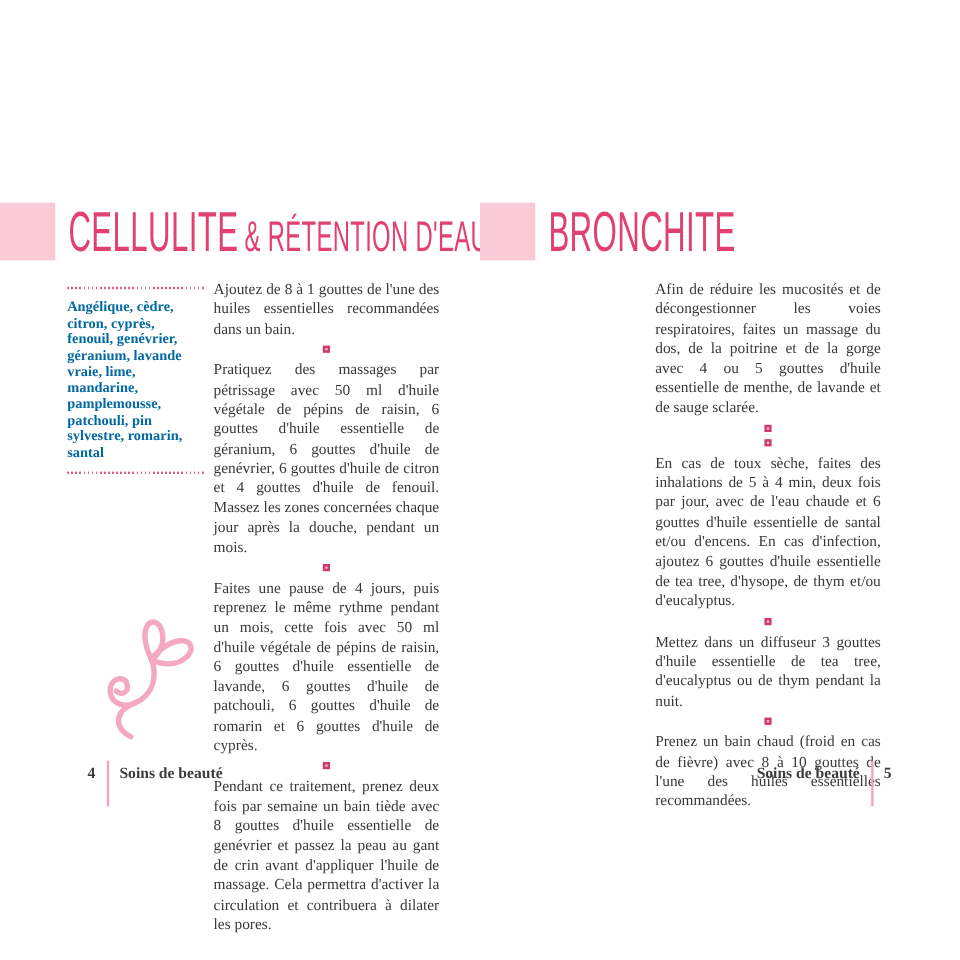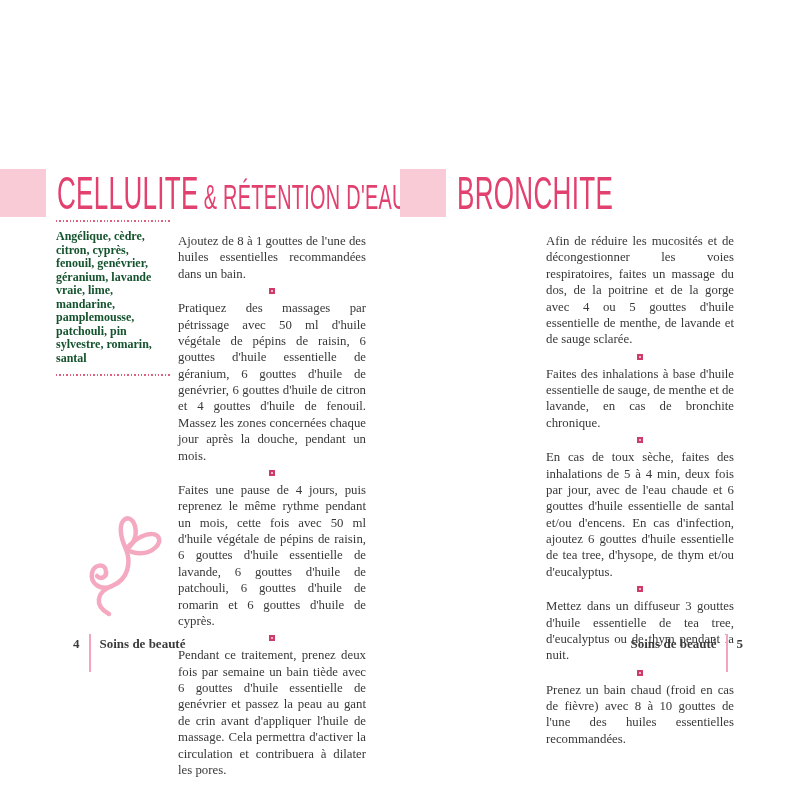--- a/index.html
+++ b/index.html
@@ -21,22 +21,22 @@
     position:absolute;left:57px;top:168px;margin:0;
     color:#e2416f;font-family:"Liberation Sans", sans-serif;font-weight:normal;
     white-space:nowrap;line-height:46px;letter-spacing:0.5px;
     transform:scale(0.62,1.12);transform-origin:left top;
   }
   .title-main{font-size:42px;}
   .title-sub{font-size:32px;margin-left:8px;}
 
   
   .ingredients{
-    position:absolute;top:220px;width:114px;
-    font-weight:bold;font-size:12px;line-height:1.13;color:#14532d;
+    position:absolute;top:239px;width:114px;
+    font-weight:bold;font-size:12px;line-height:1.13;color:#0369a1;
   }
   .page-left .ingredients{left:56px;}
   .page-right .ingredients{left:36px;}
   .dotline{
     height:2px;
     background:repeating-linear-gradient(90deg,#dd6080 0 1.4px,transparent 1.4px 3.4px);
   }
   .ing-text{margin:8px 0 9px;}
 
   
@@ -89,41 +89,40 @@
       </g>
     </svg>
 
     <div class="bodycol">
       <p>Ajoutez de 8 à 1 gouttes de l'une des huiles essentielles recommandées dans un bain.</p>
       <div class="psep"></div>
       <p>Pratiquez des massages par pétrissage avec 50 ml d'huile végétale de pépins de raisin, 6 gouttes d'huile essentielle de géranium, 6 gouttes d'huile de genévrier, 6 gouttes d'huile de citron et 4 gouttes d'huile de fenouil. Massez les zones concernées chaque jour après la douche, pendant un mois.</p>
       <div class="psep"></div>
       <p>Faites une pause de 4 jours, puis reprenez le même rythme pendant un mois, cette fois avec 50 ml d'huile végétale de pépins de raisin, 6 gouttes d'huile essentielle de lavande, 6 gouttes d'huile de patchouli, 6 gouttes d'huile de romarin et 6 gouttes d'huile de cyprès.</p>
       <div class="psep"></div>
-      <p>Pendant ce traitement, prenez deux fois par semaine un bain tiède avec 6 gouttes d'huile essentielle de genévrier et passez la peau au gant de crin avant d'appliquer l'huile de massage. Cela permettra d'activer la circulation et contribuera à dilater les pores.</p>
+      <p>Pendant ce traitement, prenez deux fois par semaine un bain tiède avec 8 gouttes d'huile essentielle de genévrier et passez la peau au gant de crin avant d'appliquer l'huile de massage. Cela permettra d'activer la circulation et contribuera à dilater les pores.</p>
     </div>
 
     <footer class="footer">
       <span>4</span>
       <span class="footrule"></span>
       <span>Soins de beauté</span>
     </footer>
   </section>
 
   <section class="page page-right">
     <div class="accent"></div>
     <h1 class="title">
       <span class="title-main">BRONCHITE</span><span class="title-sub"></span>
     </h1>
 
 
     <div class="bodycol">
       <p>Afin de réduire les mucosités et de décongestionner les voies respiratoires, faites un massage du dos, de la poitrine et de la gorge avec 4 ou 5 gouttes d'huile essentielle de menthe, de lavande et de sauge sclarée.</p>
       <div class="psep"></div>
-      <p>Faites des inhalations à base d'huile essentielle de sauge, de menthe et de lavande, en cas de bronchite chronique.</p>
       <div class="psep"></div>
       <p>En cas de toux sèche, faites des inhalations de 5 à 4 min, deux fois par jour, avec de l'eau chaude et 6 gouttes d'huile essentielle de santal et/ou d'encens. En cas d'infection, ajoutez 6 gouttes d'huile essentielle de tea tree, d'hysope, de thym et/ou d'eucalyptus.</p>
       <div class="psep"></div>
       <p>Mettez dans un diffuseur 3 gouttes d'huile essentielle de tea tree, d'eucalyptus ou de thym pendant la nuit.</p>
       <div class="psep"></div>
       <p>Prenez un bain chaud (froid en cas de fièvre) avec 8 à 10 gouttes de l'une des huiles essentielles recommandées.</p>
     </div>
 
     <footer class="footer">
       <span>Soins de beauté</span>

